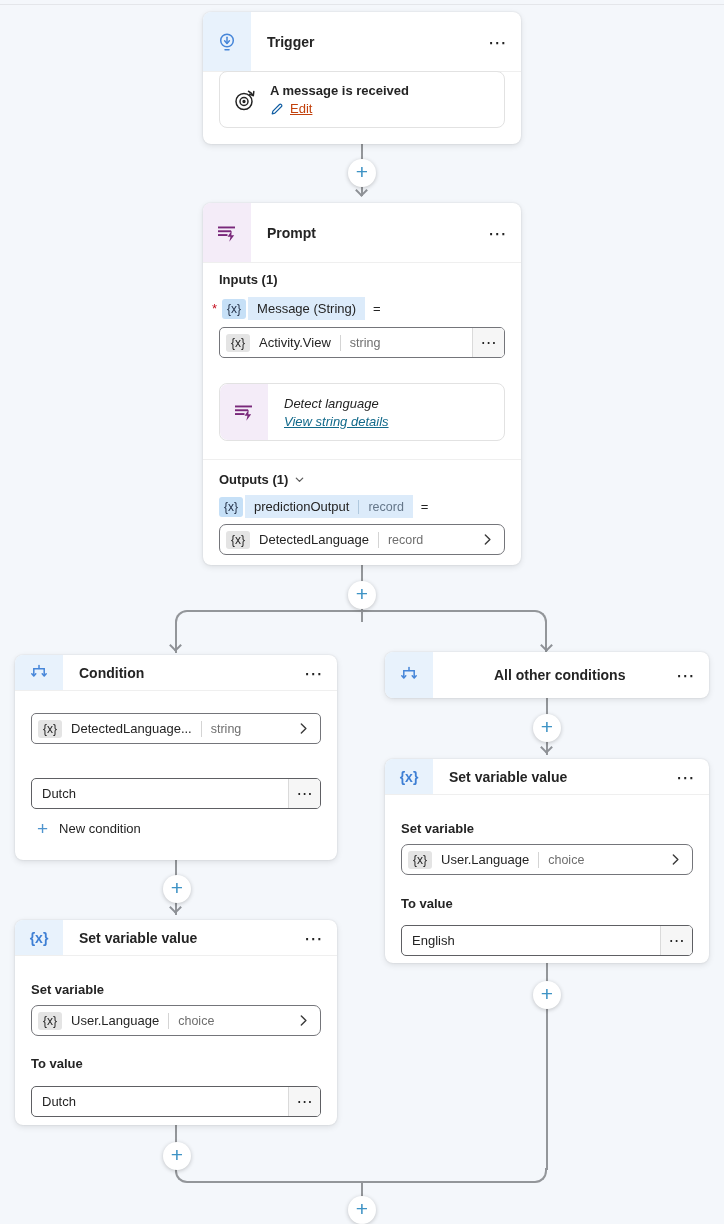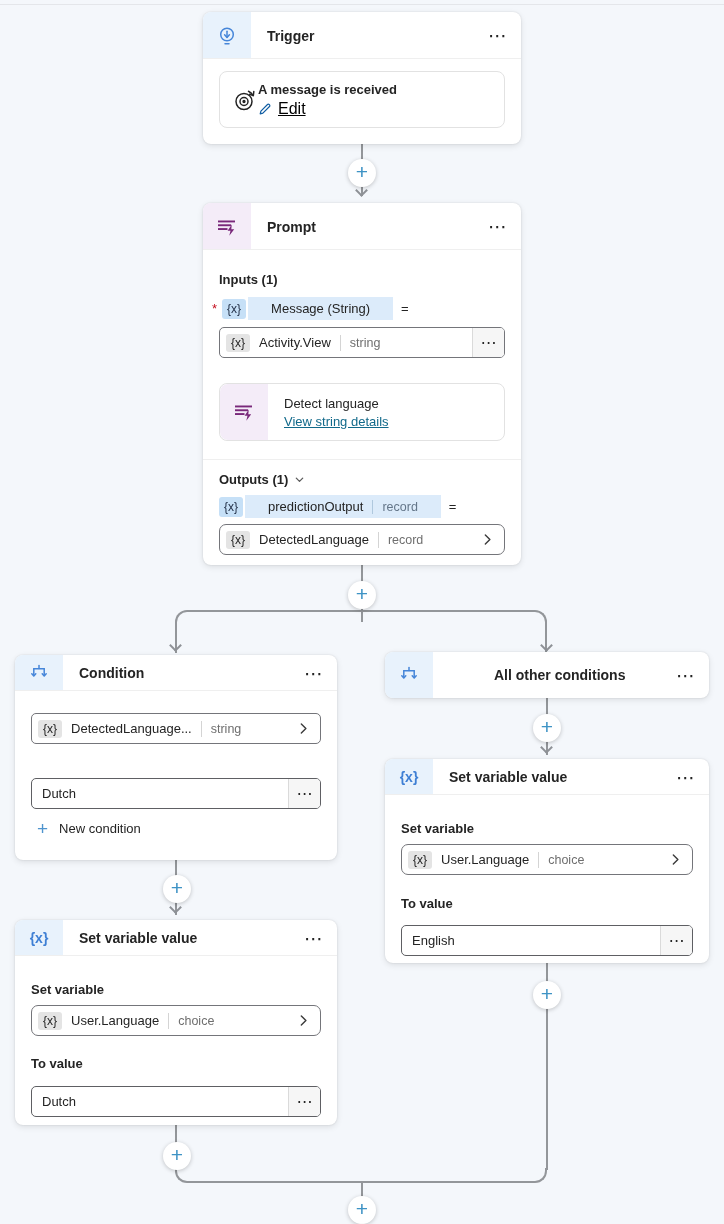--- a/index.html
+++ b/index.html
@@ -40,21 +40,21 @@
     background:#fff; box-shadow:0 1px 4px rgba(0,0,0,.22);
     color:#3E93C5; font-size:21px; font-weight:400; line-height:26px; text-align:center;
     z-index:3; cursor:pointer; user-select:none;
   }
 
   
   .node {
     position:absolute; background:#fff; border-radius:8px; z-index:1;
     box-shadow:0 0 2px rgba(0,0,0,.12), 0 2px 6px rgba(0,0,0,.10);
   }
-  .node-header { display:flex; align-items:center; height:47px; position:relative; }
+  .node-header { display:flex; align-items:center; height:60px; position:relative; }
   .node-header.h44 { height:36px; }
   .icon-box {
     width:48px; height:100%; flex:0 0 48px;
     display:flex; align-items:center; justify-content:center;
     border-radius:8px 0 0 0;
   }
   .icon-box.solo { border-radius:8px 0 0 8px; }
   .bg-blue { background:#E8F2FC; }
   .bg-purple { background:#F4ECF8; }
   .node-title { margin-left:16px; font-size:14px; font-weight:700; color:#242424; }
@@ -62,34 +62,34 @@
     margin-left:auto; margin-right:14px; font-size:19px; color:#242424;
     cursor:pointer; line-height:1;
   }
   .hdr-divider { position:absolute; left:0; right:0; height:1px; background:#EFEFEF; }
 
   
   .inner-card {
     position:absolute; left:16px; right:16px; border:1px solid #E2E2E2; border-radius:8px;
     display:flex; align-items:center; background:#fff; overflow:hidden;
   }
-  .tc-text { display:flex; flex-direction:column; gap:3px; }
+  .tc-text { display:flex; flex-direction:column; gap:3px; margin-left:12px; }
   .tc-title { font-size:13px; font-weight:700; }
   .edit-row { display:flex; align-items:center; gap:6px; }
-  a.link-blue { color:#000000; font-size:16px; text-decoration:underline; cursor:pointer; }
+  a.link-blue { color:#c2410c; font-size:13px; text-decoration:underline; cursor:pointer; }
   a.link-teal { color:#11698A; font-size:13px; text-decoration:underline; cursor:pointer; }
 
   .section-label { position:absolute; font-size:13px; font-weight:700; color:#242424; display:flex; align-items:center; gap:6px; }
 
   
   .token-row { position:absolute; display:flex; align-items:center; font-size:13px; }
   .star { color:#C50F1F; margin-right:5px; font-size:13px; }
   .chip { background:#E4E4E4; border-radius:3px; padding:2px 5px; font-size:12px; color:#242424; flex:0 0 auto; }
   .chip-blue { background:#C6E0F7; border-radius:3px; padding:3px 5px; font-size:12px; color:#24324A; }
-  .hl { background:#DCEBFA; padding:4px 23px; margin-left:2px; display:flex; align-items:center; }
+  .hl { background:#DCEBFA; padding:4px 9px; margin-left:2px; display:flex; align-items:center; }
   .hl .tname { color:#242424; }
   .hl .tsep { width:1px; height:14px; background:#AFC8DE; margin:0 9px; }
   .hl .ttype { color:#647689; font-size:12.5px; }
   .eq { margin-left:8px; color:#242424; }
 
   
   .field {
     position:absolute; left:16px; right:16px; height:31px;
     border:1px solid #74757A; border-radius:5px; background:#fff;
     display:flex; align-items:center; padding-left:6px; font-size:13px; cursor:pointer;
@@ -211,21 +211,21 @@
   </div>
 
   <div class="field" style="top:124px;">
     <span class="chip">{x}</span>
     <span class="fname">Activity.View</span>
     <span class="fsep"></span>
     <span class="ftype">string</span>
     <span class="suffix">⋯</span>
   </div>
 
-  <div class="inner-card" style="top:180px; height:58px;">
+  <div class="inner-card" style="top:180px; height:58px;font-style:italic;">
     <div class="icon-box solo bg-purple" style="height:56px;">
       <svg width="22" height="22" viewBox="0 0 22 22">
         <rect x="2" y="4.5" width="17" height="1.9" fill="#79287A"></rect>
         <rect x="2" y="8.3" width="13" height="1.9" fill="#79287A"></rect>
         <rect x="2" y="12.1" width="9.5" height="1.9" fill="#79287A"></rect>
         <path d="M15.8 8.5l-4.2 6.3h2.9l-1.2 4.9 4.9-6.5h-2.9z" fill="#79287A"></path>
       </svg>
     </div>
     <div class="tc-text" style="margin-left:16px;">
       <span style="font-size:13px;">Detect language</span>

